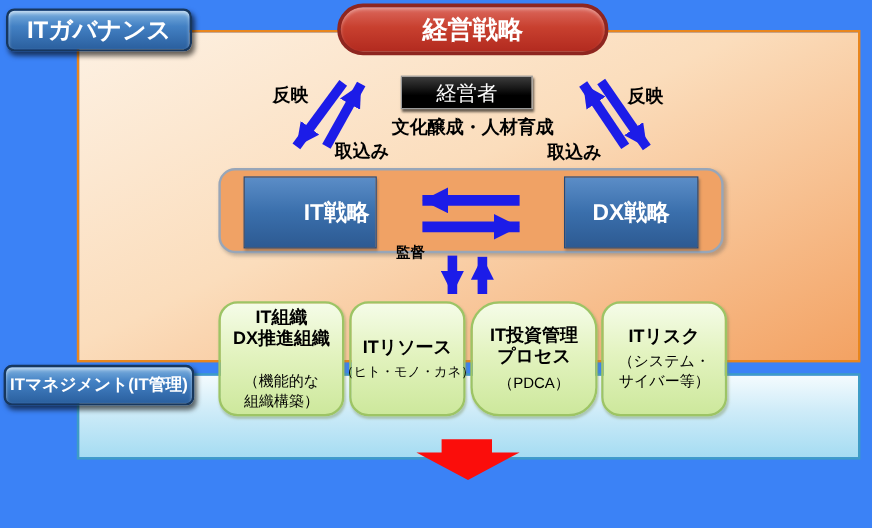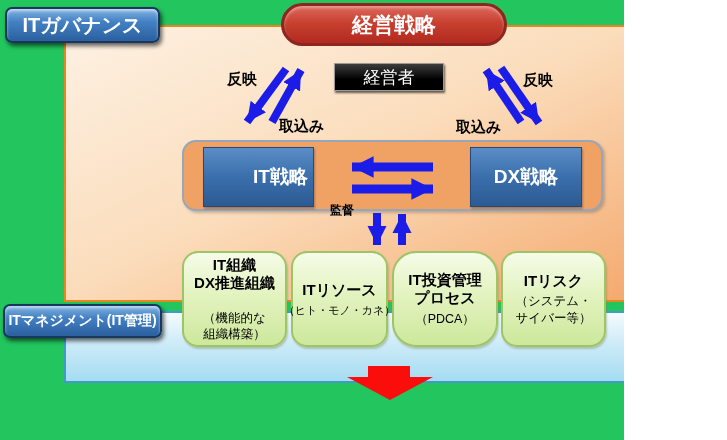--- a/index.html
+++ b/index.html
@@ -1,17 +1,17 @@
 <!DOCTYPE html>
 <html><head>
 <meta charset="utf-8">
 <style>
   html,body{margin:0;padding:0;}
   .stage{
-    position:relative;width:624px;height:440px;background:#22c55e;
+    position:relative;width:727px;height:440px;background:#3b82f6;
     font-family:"Liberation Sans","DejaVu Sans",sans-serif;overflow:hidden;
   }
   
   .governance-area{
     position:absolute;left:64px;top:25px;width:653px;height:277px;
     background:linear-gradient(155deg,#FDF1E3 0%,#FBDDBC 45%,#F3A263 100%);
     border:2px solid #E8861E;box-sizing:border-box;
   }
   .management-area{
     position:absolute;left:64px;top:311px;width:653px;height:72px;
@@ -99,20 +99,21 @@
 
   <div class="governance-area"></div>
   <div class="management-area"></div>
 
   <div class="tag governance-tag">ITガバナンス</div>
 
   <div class="strategy-pill">経営戦略</div>
 
   <div class="executive-box">経営者</div>
 
+  <div class="culture-note">文化醸成・人材育成</div>
 
   <div class="flow-label reflect-left">反映</div>
   <div class="flow-label intake-left">取込み</div>
   <div class="flow-label reflect-right">反映</div>
   <div class="flow-label intake-right">取込み</div>
 
   <div class="strategy-container"></div>
 
   <div class="blue-box it-box">IT戦略</div>
   <div class="blue-box dx-box">DX戦略</div>

